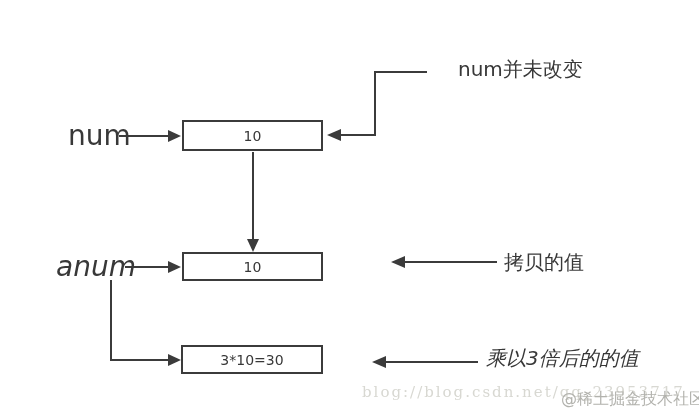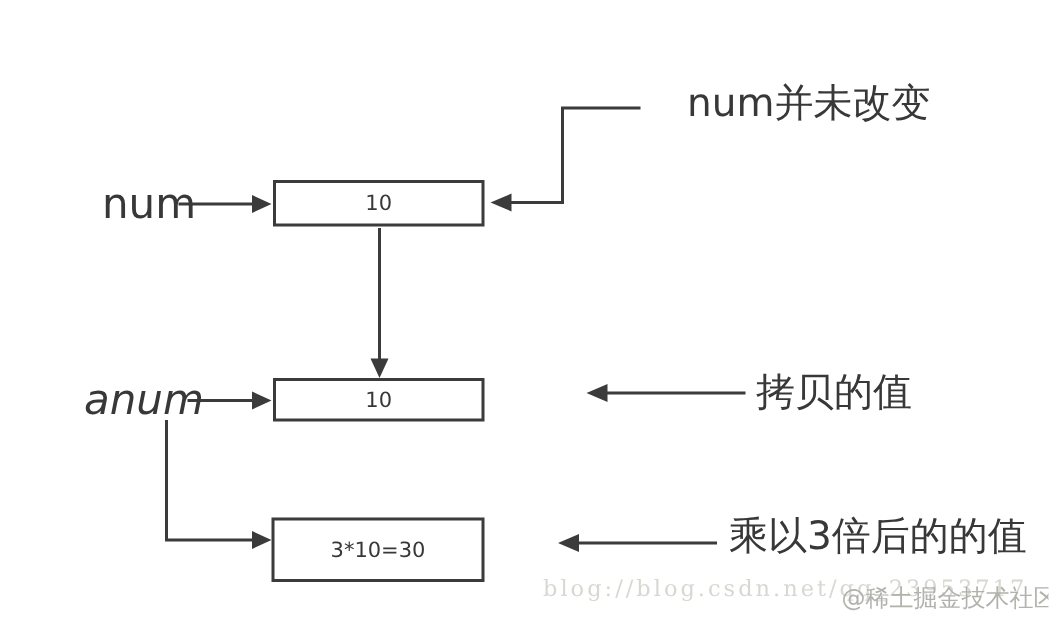--- a/index.html
+++ b/index.html
@@ -38,21 +38,21 @@
     position: absolute;
     border: 2px solid var(--line);
     background: var(--bg);
     display: flex;
     align-items: center;
     justify-content: center;
     font-size: 14px;
   }
   .annotation {
     position: absolute;
-    font-size: 26px;
+    font-size: 20px;
     line-height: 24px;
     white-space: nowrap;
   }
   .watermark-url {
     position: absolute;
     left: 362px;
     top: 383px;
     font-family: "DejaVu Serif", "Liberation Serif", serif;
     font-size: 15px;
     letter-spacing: 2px;
@@ -114,25 +114,25 @@
   </svg>
 
   <div class="var-label" style="left:68px; top:124px;">num</div>
 
   <div class="var-label" style="left:56px; top:255px;font-style:italic;">anum</div>
 
   <div class="value-box" style="left:182px; top:120px; width:141px; height:31px;">10</div>
 
   <div class="value-box" style="left:182px; top:252px; width:141px; height:29px;">10</div>
 
-  <div class="value-box" style="left:181px; top:345px; width:142px; height:43px;">3*10=30</div>
+  <div class="value-box" style="left:181px; top:345px; width:142px; height:29px;">3*10=30</div>
 
   <div class="annotation" style="left:458px; top:57px;">num并未改变</div>
 
   <div class="annotation" style="left:504px; top:250px;">拷贝的值</div>
 
-  <div class="annotation" style="left:486px; top:346px;">乘以3倍后的的值</div>
+  <div class="annotation" style="left:486px; top:346px;font-style:italic;">乘以3倍后的的值</div>
 
   <div class="watermark-url">blog://blog.csdn.net/qq_23953717</div>
 
   <div class="watermark-badge">@稀土掘金技术社区</div>
 
 </div>
 
 </body></html>

